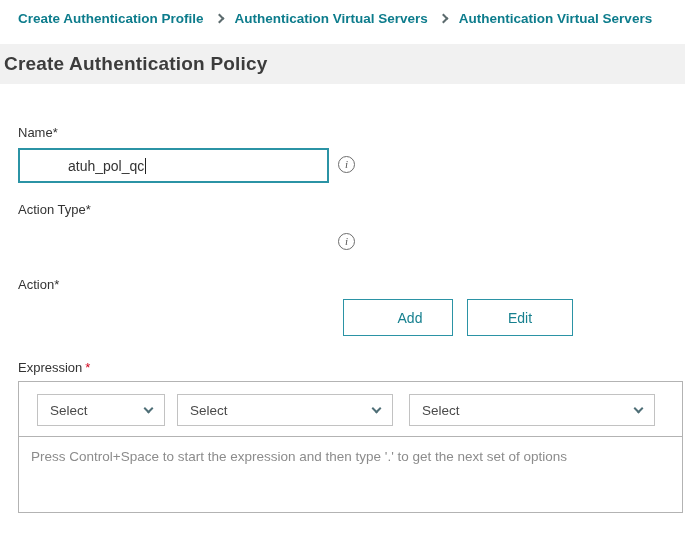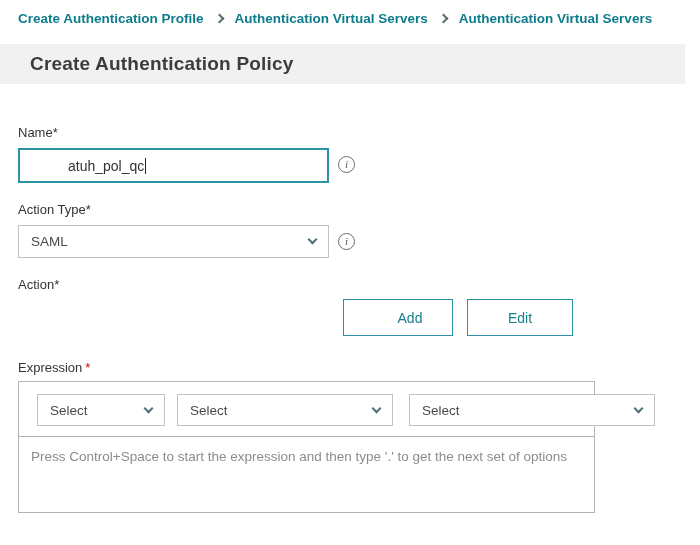--- a/index.html
+++ b/index.html
@@ -11,21 +11,21 @@
   
   .breadcrumb { position:absolute; top:11px; left:18px; width:682px; display:flex; align-items:center; gap:12px; white-space:nowrap; overflow:hidden; }
   .crumb { flex:0 0 auto; color:#0d7c8c; font-size:13.5px; font-weight:bold; text-decoration:none; cursor:pointer; }
   .sep { flex:0 0 auto; display:inline-flex; align-items:center; }
 
   .chev { display:inline-block; width:7px; height:7px; border-right:2px solid #5c6b6e; border-bottom:2px solid #5c6b6e; }
   .chev.right { transform:rotate(-45deg); }
   .chev.down { transform:rotate(45deg); margin-top:-4px; border-color:#4f6f77; }
 
   
-  .page-header { position:absolute; top:44px; left:0; width:685px; height:40px; background:#f1f1f1; display:flex; align-items:center; padding-left:30px; }
+  .page-header { position:absolute; top:44px; left:0; width:685px; height:40px; background:#f1f1f1; display:flex; align-items:center; padding-left:4px; }
   .page-header h1 { font-size:19px; font-weight:bold; color:#3c3c3c; letter-spacing:.2px; }
 
   
   .label { position:absolute; font-size:13px; color:#333; }
   .req-dark { color:#333; }
   .req-red { color:#d0021b; margin-left:3px; }
 
   
   .input { position:absolute; background:#fff; border:2px solid #2b93a5; display:flex; align-items:center; padding-left:12px; font-size:14px; color:#333; cursor:text; }
   .caret { width:1px; height:16px; background:#222; margin-left:1px; }
@@ -33,21 +33,21 @@
   
   .select { position:absolute; background:#fff; border:1px solid #c2c2c2; display:flex; align-items:center; justify-content:space-between; padding:0 12px; font-size:13.5px; color:#4a4a4a; cursor:pointer; }
 
   
   .btn { position:absolute; background:#fff; border:1px solid #2b93a5; color:#17808f; font-size:14px; font-family:inherit; cursor:pointer; }
 
   
   .info { position:absolute; width:17px; height:17px; border:1px solid #6d6d6d; border-radius:50%; display:flex; align-items:center; justify-content:center; font-size:11px; line-height:1; color:#555; font-style:italic; font-family:"Liberation Serif", serif; cursor:pointer; }
 
   
-  .expr-box { position:absolute; top:381px; left:18px; width:577px; height:132px; border:1px solid #b3b3b3; background:#fff; }
+  .expr-box { position:absolute; top:381px; left:18px; width:665px; height:132px; border:1px solid #b3b3b3; background:#fff; }
   .expr-row { position:relative; height:55px; border-bottom:1px solid #b3b3b3; }
   .expr-select { position:absolute; top:12px; height:32px; }
   .expr-area { padding:12px 12px; font-size:13.5px; color:#8c8c8c; cursor:text; }
 </style>
 </head>
 <body>
 
 <div class="screen">
 
   <nav class="breadcrumb">
@@ -71,24 +71,20 @@
   </div>
   <div class="input" style="top:148px; left:18px; width:311px; height:35px;padding-left:48px;">
     <span>atuh_pol_qc</span>
     <span class="caret"></span>
   </div>
   <span class="info" style="top:156px; left:338px;">i</span>
 
   <div class="label" style="top:202px; left:18px;">
     <span>Action Type</span><span class="req-dark">*</span>
   </div>
-  <div class="select" style="top:225px; left:18px; width:311px; height:33px;">
-    <span>SAML</span>
-    <span class="chev down"></span>
-  </div>
   <span class="info" style="top:233px; left:338px;">i</span>
 
   <div class="label" style="top:277px; left:18px;">
     <span>Action</span><span class="req-dark">*</span>
   </div>
   <button class="btn" style="top:299px; left:343px; width:110px; height:37px;padding-left:24px;">Add</button>
   <button class="btn" style="top:299px; left:467px; width:106px; height:37px;">Edit</button>
 
   <div class="label" style="top:360px; left:18px;">
     <span>Expression</span><span class="req-red">*</span>

